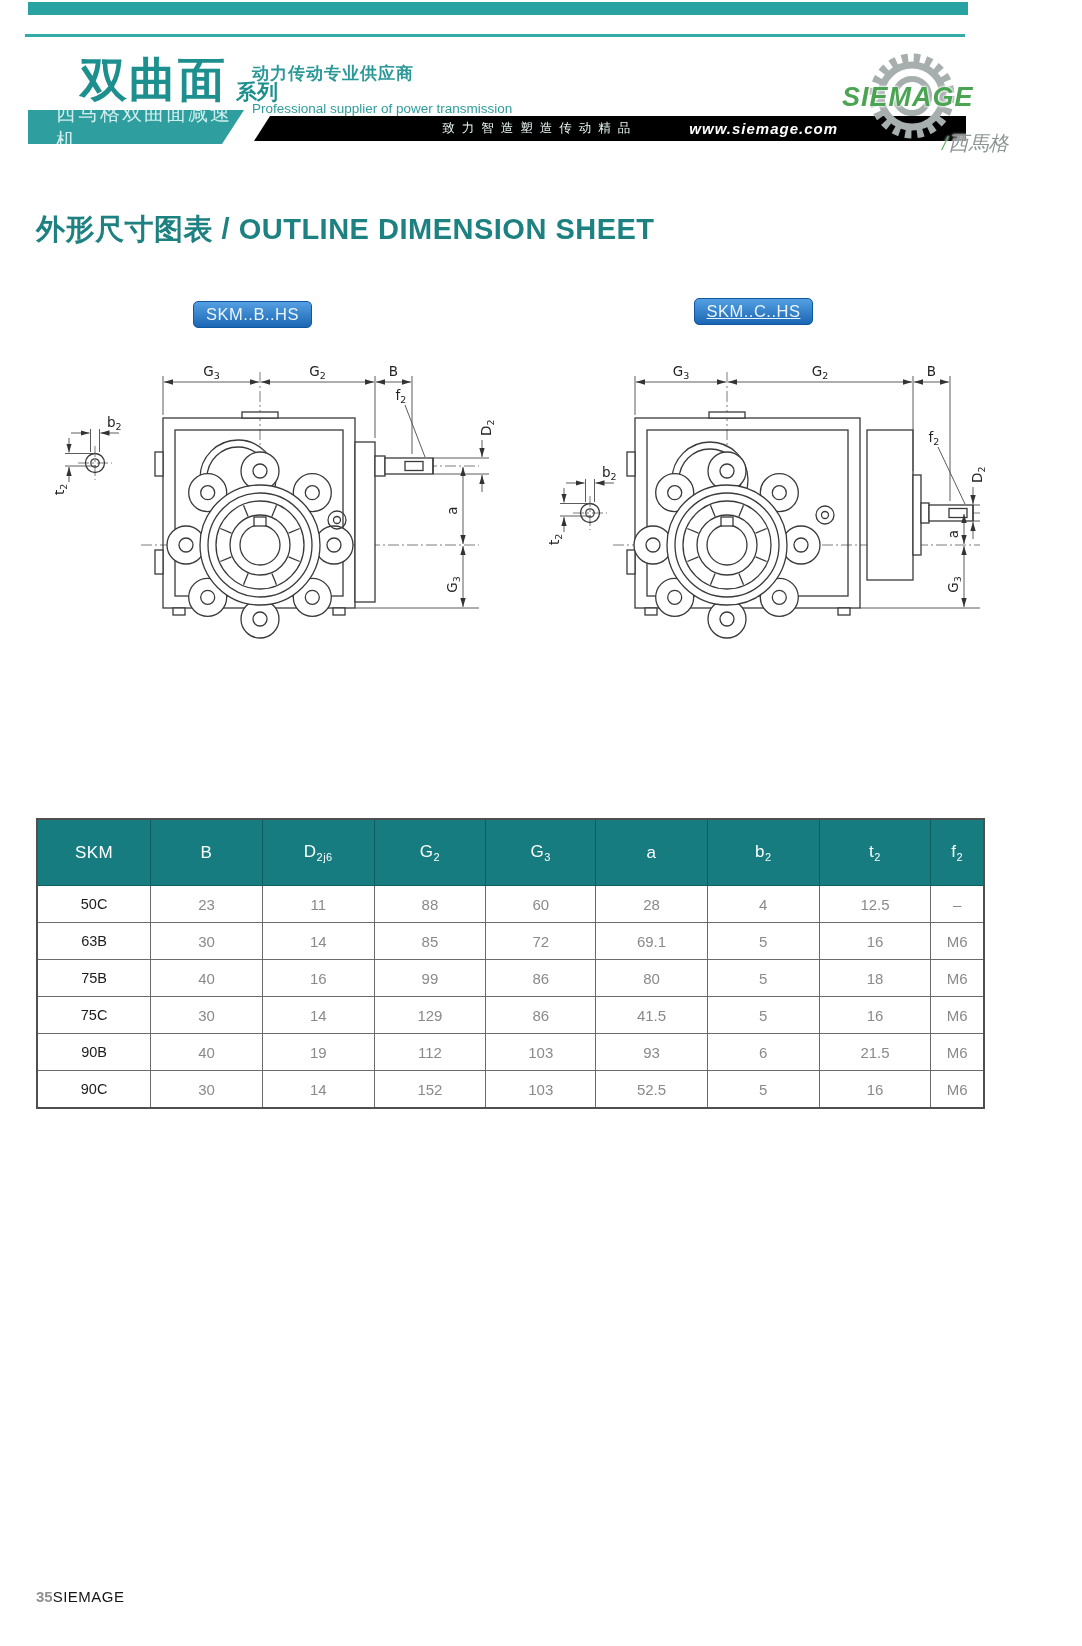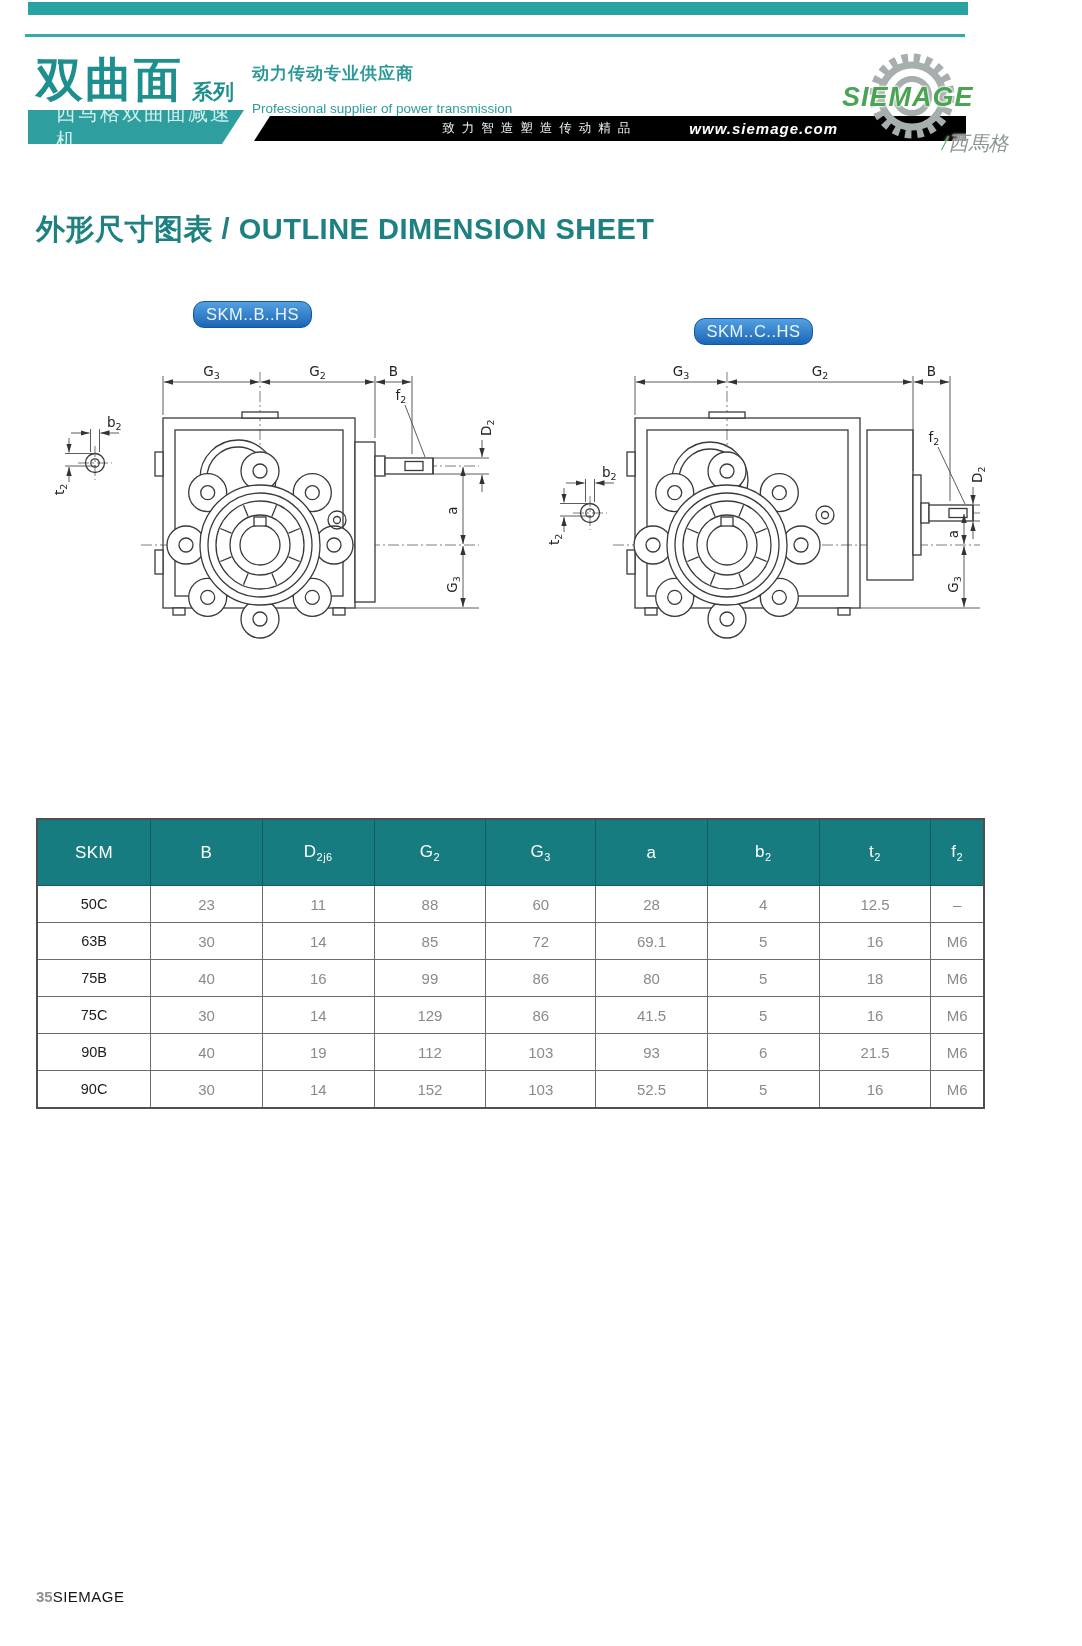--- a/index.html
+++ b/index.html
@@ -2,21 +2,21 @@
 <html lang="zh"><head>
 <meta charset="utf-8">
 <style>
   html,body{margin:0;padding:0;background:#e8e8e8;}
   .page{position:relative;width:1082px;height:1646px;background:#ffffff;margin:0 auto;
         font-family:"Liberation Sans",sans-serif;overflow:hidden;}
   
   .topbar{position:absolute;left:28px;top:2px;width:940px;height:13px;background:#29a2a2;}
   .rule{position:absolute;left:25px;top:34px;width:940px;height:3px;background:#35aaaa;}
   .series{position:absolute;left:36px;top:56px;display:flex;align-items:flex-end;gap:9px;}
-  .series .big{font-size:47px;font-weight:bold;color:#1e8f8f;line-height:1;letter-spacing:2px;}
+  .series .big{font-size:47px;font-weight:bold;color:#1e8f8f;line-height:1;letter-spacing:2px;margin-left:44px;}
   .series .small{font-size:21px;font-weight:bold;color:#1e8f8f;line-height:1.1;}
   .tagline{position:absolute;left:252px;top:62px;}
   .tagline .cn{font-size:17px;font-weight:bold;color:#2b9898;letter-spacing:1px;}
   .tagline .en{font-size:13.5px;color:#2f9d9d;margin-top:16px;}
   .banner-left{position:absolute;left:28px;top:110px;width:216px;height:34px;background:#2f9e9e;
       clip-path:polygon(0 0,100% 0,calc(100% - 22px) 100%,0 100%);
       color:#cfeeed;font-family:"Liberation Serif",serif;font-size:20px;letter-spacing:2px;
       display:flex;align-items:center;padding-left:28px;box-sizing:border-box;}
   .banner-right{position:absolute;left:254px;top:116px;width:712px;height:25px;background:#000000;
       clip-path:polygon(16px 0,100% 0,100% 100%,0 100%);
@@ -28,25 +28,25 @@
   .logo{position:absolute;left:830px;top:48px;width:200px;height:102px;}
   .logo svg{position:absolute;left:34px;top:2px;}
   .logo .brand{position:absolute;left:12px;top:34px;font-size:27px;font-weight:bold;font-style:italic;
       color:#4aa452;letter-spacing:1px;text-shadow:0 0 3px #fff,0 0 3px #fff,0 0 2px #fff;}
   .logo .brand-cn{position:absolute;left:112px;top:62px;font-size:20px;font-style:italic;
       color:#8d9594;font-family:"Liberation Serif",serif;text-shadow:0 0 3px #fff,0 0 2px #fff;margin-top:20px;}
   .logo .brand-cn .slash{color:#4aa452;margin-right:1px;}
   
   .sec-title{position:absolute;left:36px;top:210px;font-size:29px;font-weight:bold;color:#1e8181;letter-spacing:0.5px;}
   
-  .dlabel{position:absolute;width:119px;height:27px;border-radius:11px;
+  .dlabel{position:absolute;width:119px;height:27px;border-radius:5px;
       background:linear-gradient(#54a0e2,#1b66b4);border:1px solid #11579f;
       color:#eaf4fb;font-size:16.5px;display:flex;align-items:center;justify-content:center;
       letter-spacing:0.5px;box-sizing:border-box;}
-  #lbl-b{left:193px;top:301px;} #lbl-c{left:694px;top:318px;}
+  #lbl-b{left:193px;top:301px;} #lbl-c{left:694px;top:298px;text-decoration:underline;}
   .draw{position:absolute;top:330px;}
   #draw-b{left:55px;width:448px;height:310px;}
   #draw-c{left:520px;width:470px;height:310px;}
   
   .pl{stroke:#3a3a3a;stroke-width:1.3;fill:none;}
   .plf{stroke:#3a3a3a;stroke-width:1.3;fill:#ffffff;}
   .dl{stroke:#4a4a4a;stroke-width:0.9;fill:none;}
   .cl{stroke:#5a5a5a;stroke-width:0.8;fill:none;stroke-dasharray:11 3 2 3;}
   .dt{font-family:"DejaVu Sans",sans-serif;font-size:13.5px;fill:#222;}
   .ds{font-size:9.5px;}

